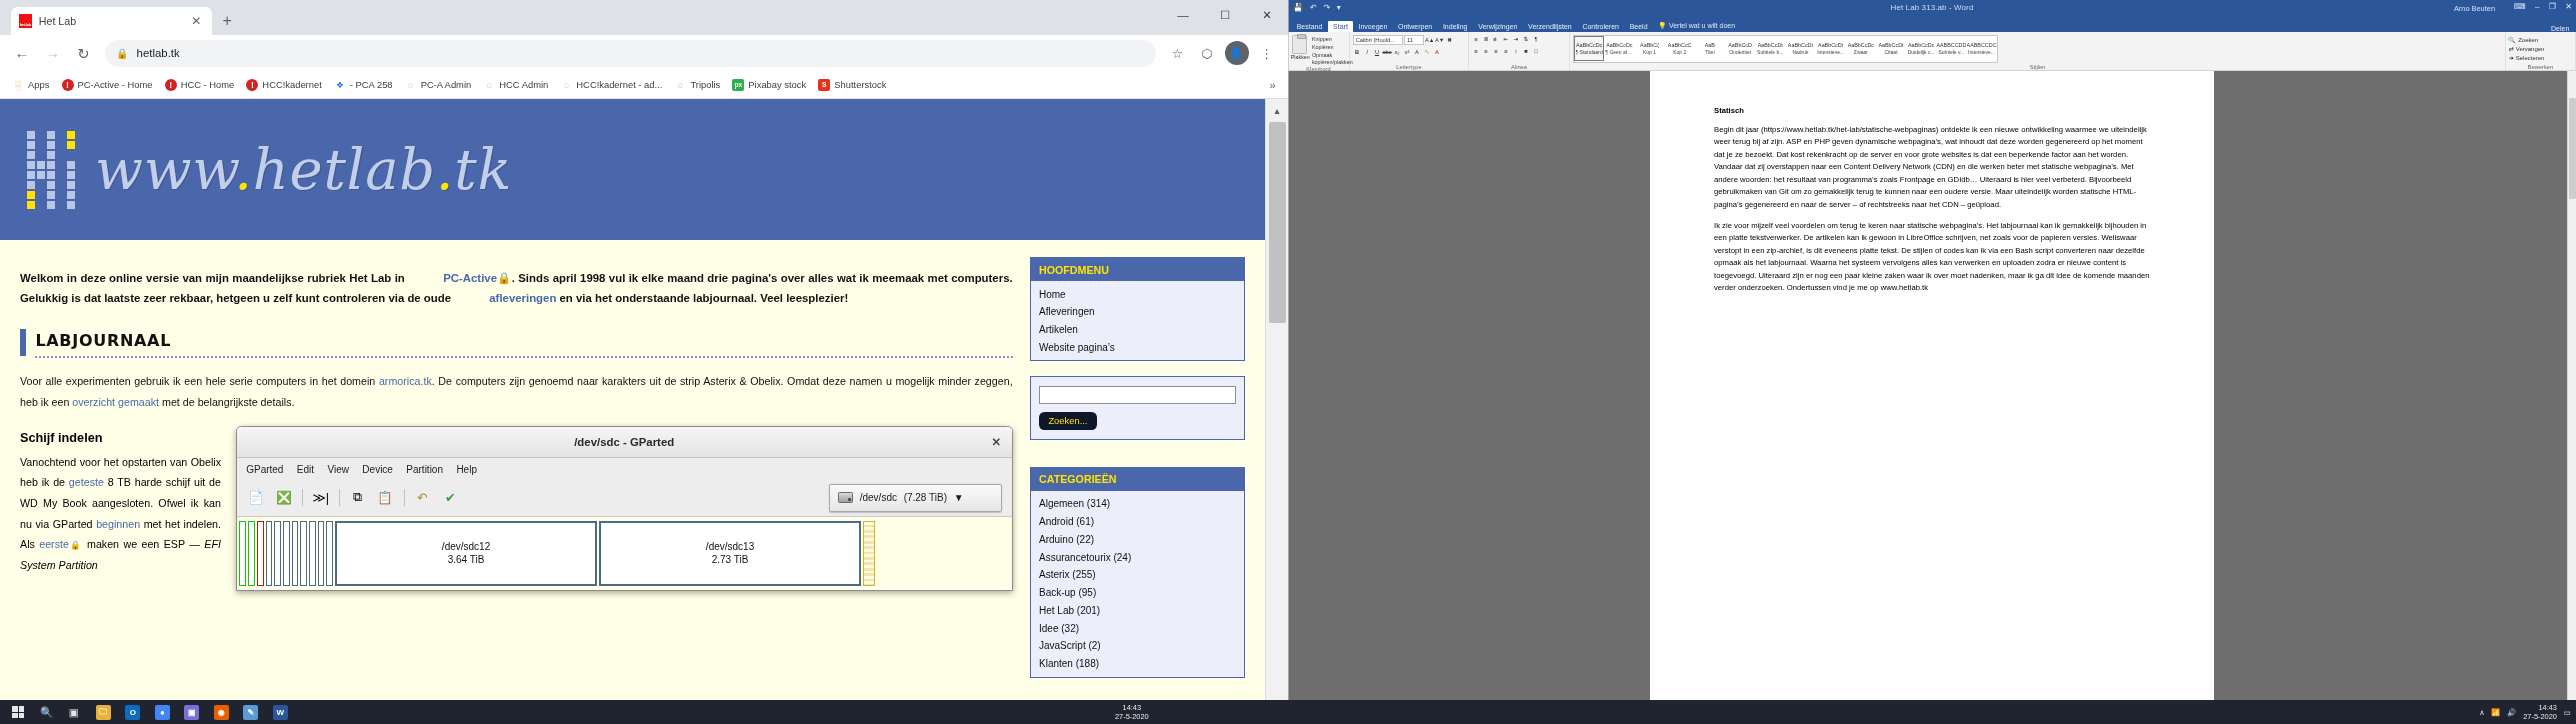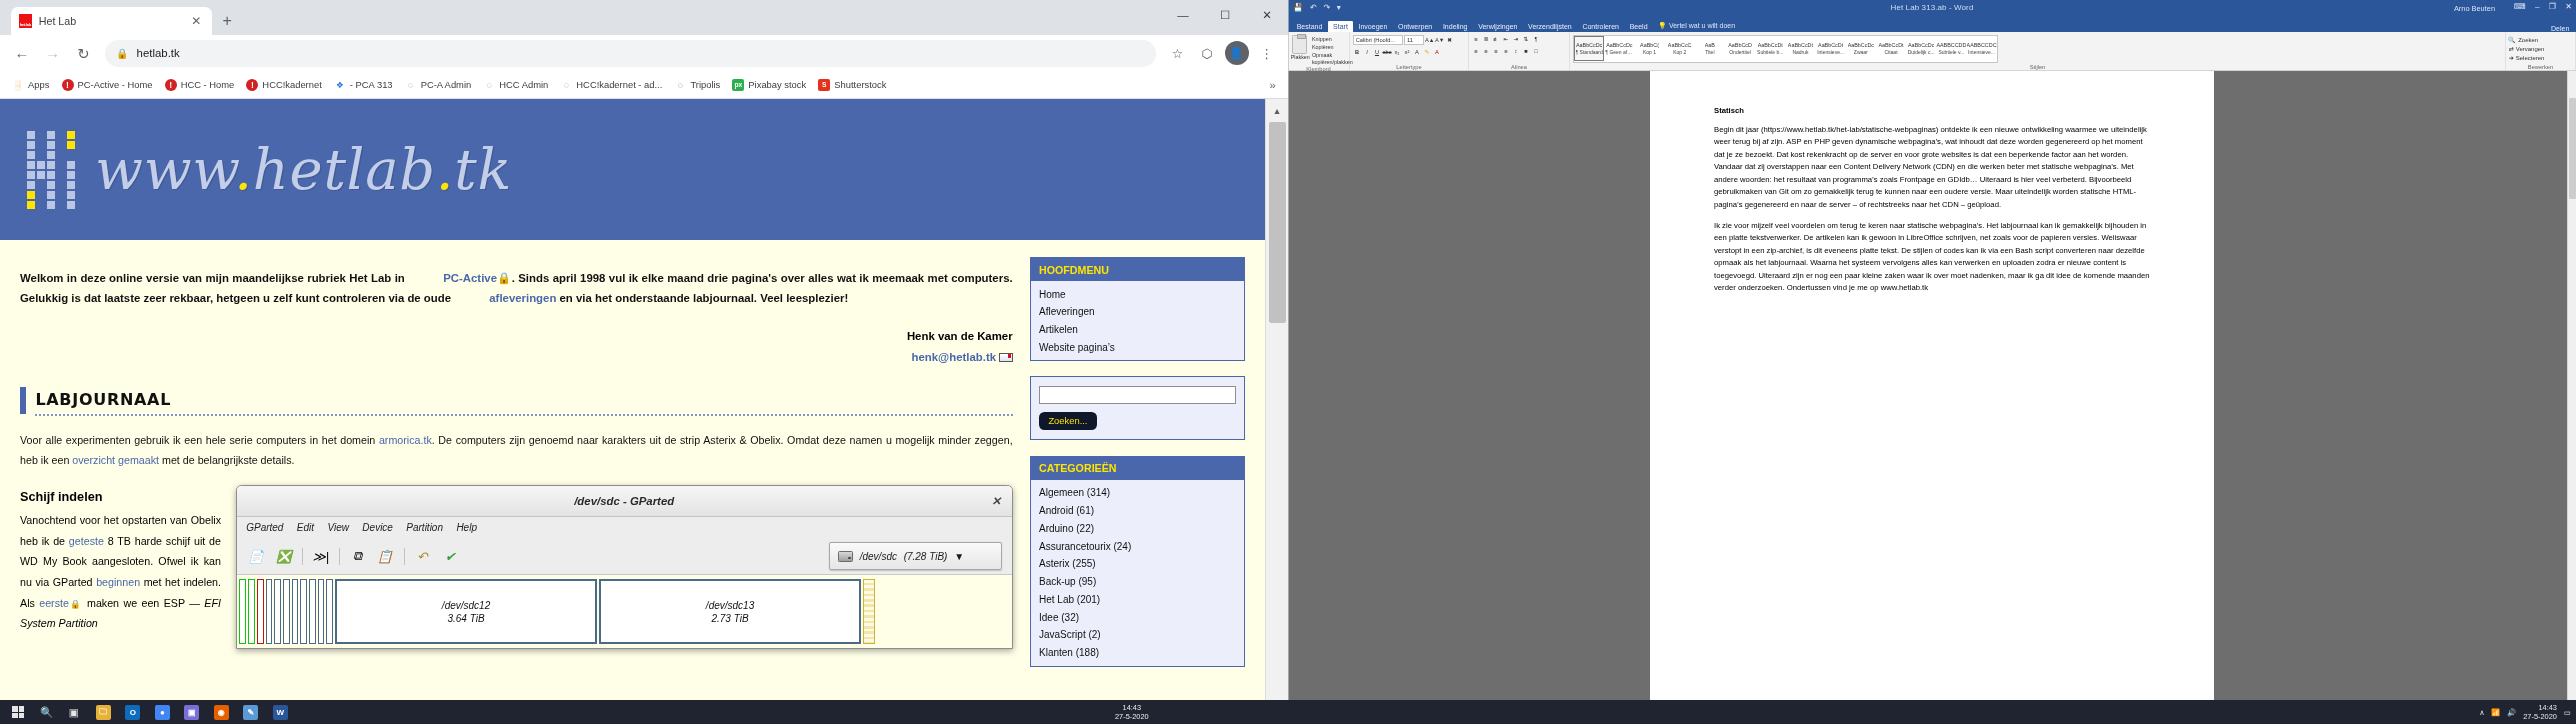--- a/index.html
+++ b/index.html
@@ -187,21 +187,21 @@
   .dotted-rule{ border-bottom:2px dotted #7e94c9; margin:0 0 13.4px 15.4px;}
 
   .para{ font-size:10.7px; line-height:1.95; text-align:justify; color:#111;}
   .para a{ color:#4a67ab; text-decoration:none;}
 
   .article-cols{ display:flex; gap:14.8px; margin-top:13.4px;}
   .col-text{ width:201px; flex:0 0 201px; font-size:10.7px; line-height:1.92; text-align:justify;}
   .col-text h3{ font-size:12.7px; margin:0 0 1.3px;}
   .col-text a{ color:#4a67ab; text-decoration:none;}
   .col-text .lock{ font-size:8.7px;}
-  .col-figure{ flex:1; min-width:0;font-style:italic;}
+  .col-figure{ flex:1; min-width:0;}
 
   
   .gparted{
     background:#ededed; border:0.7px solid #8d8d8d; border-radius:5.4px 5.4px 0 0;
     box-shadow:0 2px 6.7px rgba(0,0,0,.35); overflow:hidden; position:relative;
   }
   .gp-title{ height:31px; background:linear-gradient(#f6f6f6,#e3e3e3); border-bottom:0.7px solid #c3c3c3;
     display:flex; align-items:center; justify-content:center; position:relative;
     font-size:11.4px; font-weight:bold; color:#2a2a2a;}
   .gp-title .x{ position:absolute; right:10.7px; top:8px; font-size:11.4px; color:#444;}
@@ -510,21 +510,21 @@
       <div class="bm">
         <span class="bi" style="color: rgb(255, 255, 255); background: rgb(211, 34, 34); border-radius: 50%; font-weight: bold;">!</span>
         <span>HCC - Home</span>
       </div>
       <div class="bm">
         <span class="bi" style="color: rgb(255, 255, 255); background: rgb(211, 34, 34); border-radius: 50%; font-weight: bold;">!</span>
         <span>HCC!kadernet</span>
       </div>
       <div class="bm">
         <span class="bi" style="color: rgb(26, 115, 232); background: transparent;">❖</span>
-        <span>- PCA 313</span>
+        <span>- PCA 258</span>
       </div>
       <div class="bm">
         <span class="bi" style="color: rgb(119, 119, 119); background: transparent;">◌</span>
         <span>PC-A Admin</span>
       </div>
       <div class="bm">
         <span class="bi" style="color: rgb(119, 119, 119); background: transparent;">◌</span>
         <span>HCC Admin</span>
       </div>
       <div class="bm">
@@ -595,25 +595,20 @@
         <div class="site-wordmark">
           www<span class="dot">.</span>hetlab<span class="dot">.</span>tk
         </div>
       </div>
 
       <div class="site-body">
         <div class="site-main">
 
           <p class="intro"><span>Welkom in deze online versie van mijn maandelijkse rubriek Het Lab in </span><a href="#">PC-Active</a><span>🔒</span><span>. Sinds april 1998 vul ik elke maand drie pagina's over alles wat ik meemaak met computers. Gelukkig is dat laatste zeer rekbaar, hetgeen u zelf kunt controleren via de oude </span><a href="#">afleveringen</a><span> en via het onderstaande labjournaal. Veel leesplezier!</span></p>
 
-          <div class="sig">
-            <div>Henk van de Kamer</div>
-            <div><a href="#">henk@hetlab.tk</a>
-              <span class="mail-ico"></span></div>
-          </div>
 
           <div class="h2-bar">
             <div class="tick"></div>
             <h2>LABJOURNAAL</h2>
           </div>
           <div class="dotted-rule"></div>
 
           <p class="para"><span>Voor alle experimenten gebruik ik een hele serie computers in het domein </span><a href="#">armorica.tk</a><span>. De computers zijn genoemd naar karakters uit de strip Asterix &amp; Obelix. Omdat deze namen u mogelijk minder zeggen, heb ik een </span><a href="#">overzicht gemaakt</a><span> met de belangrijkste details.</span></p>
 
           <div class="article-cols">
@@ -692,21 +687,21 @@
               </div>
           </div>
 
           <div style="border:0.7px solid #4a67ab;margin-top:14.8px;background:#eceefb;padding:9.4px 8px">
             <input type="text" style="width: 100%; height: 17.4px; border: 0.7px solid rgb(142, 142, 142); font-size: 9.4px; padding: 0px 4px;" placeholder="">
             <div style="margin-top:8px">
               <span style="display:inline-block;background:#0f172a;color:#ffe400;font-size:9.4px;border-radius:5.4px;padding:3.4px 9.4px">Zoeken...</span>
             </div>
           </div>
 
-          <div style="border:0.7px solid #4a67ab;margin-top:16px">
+          <div style="border:0.7px solid #4a67ab;margin-top:27px">
             <div style="background:#4a67ab;color:#ffe400;font-size:10.7px;font-weight:bold;padding:5.4px 8px">CATEGORIEËN</div>
             <div id="cat-list" style="background:#eceefb;padding:4px 0">
                 <div style="font-size: 10px; padding: 3.4px 8px; color: rgb(17, 17, 17);">Algemeen (314)</div>
                 <div style="font-size: 10px; padding: 3.4px 8px; color: rgb(17, 17, 17);">Android (61)</div>
                 <div style="font-size: 10px; padding: 3.4px 8px; color: rgb(17, 17, 17);">Arduino (22)</div>
                 <div style="font-size: 10px; padding: 3.4px 8px; color: rgb(17, 17, 17);">Assurancetourix (24)</div>
                 <div style="font-size: 10px; padding: 3.4px 8px; color: rgb(17, 17, 17);">Asterix (255)</div>
                 <div style="font-size: 10px; padding: 3.4px 8px; color: rgb(17, 17, 17);">Back-up (95)</div>
                 <div style="font-size: 10px; padding: 3.4px 8px; color: rgb(17, 17, 17);">Het Lab (201)</div>
                 <div style="font-size: 10px; padding: 3.4px 8px; color: rgb(17, 17, 17);">Idee (32)</div>

